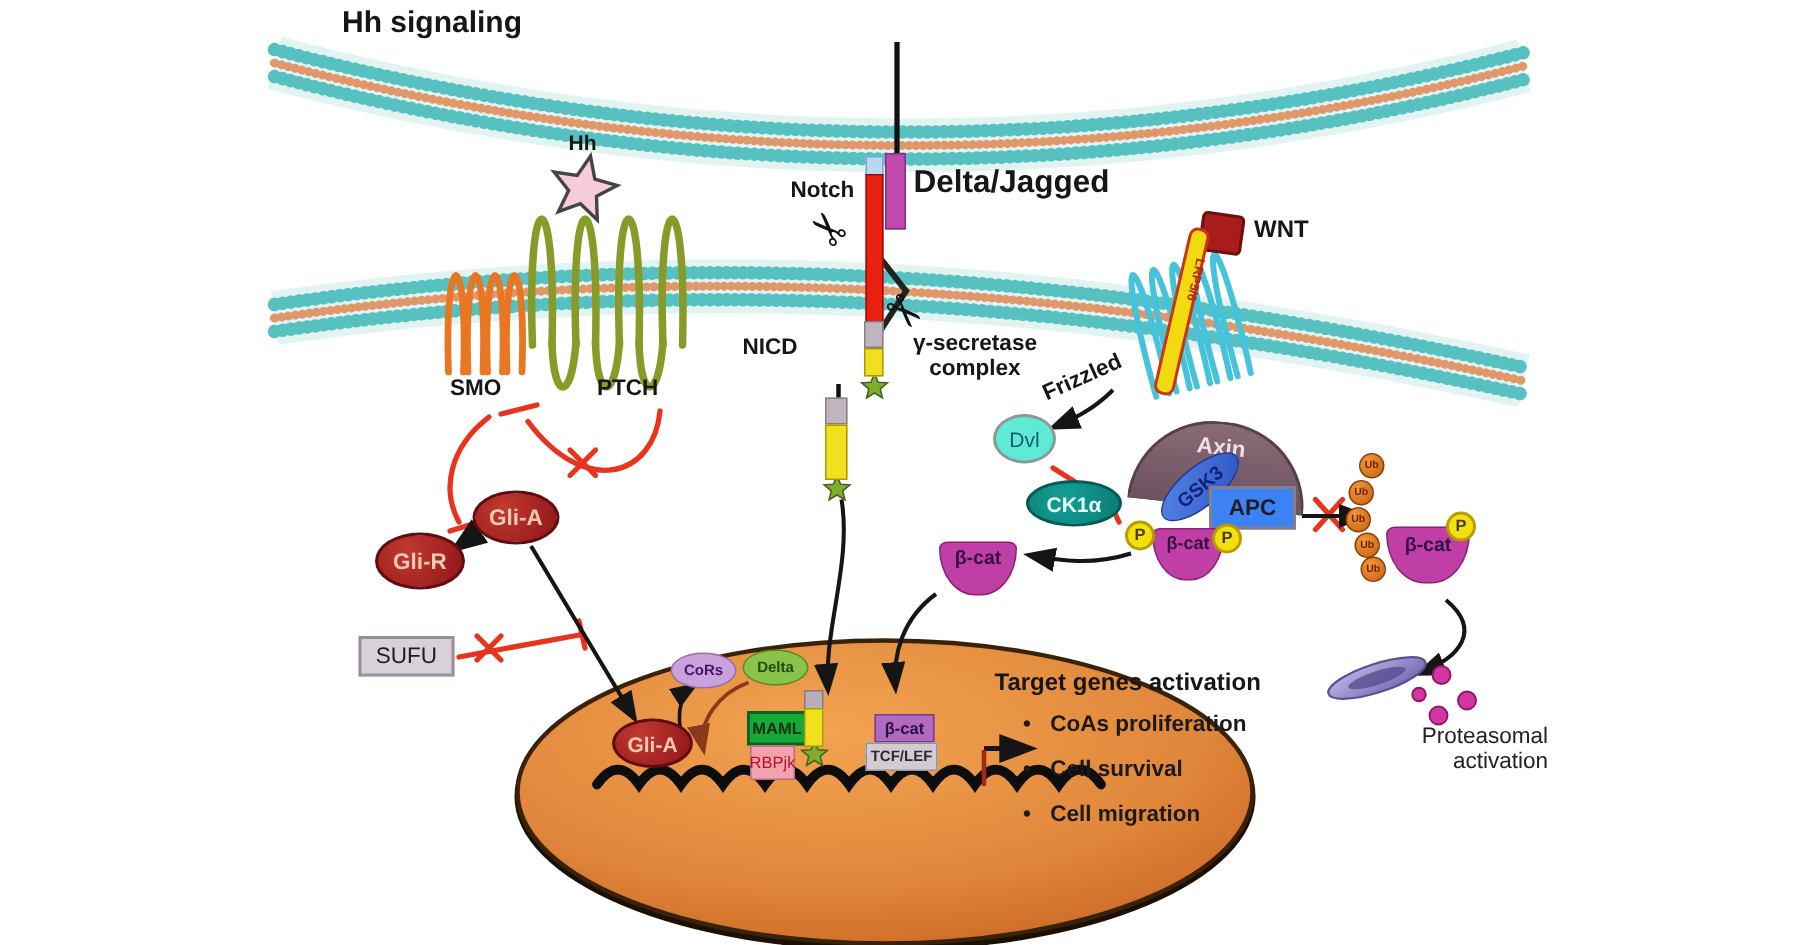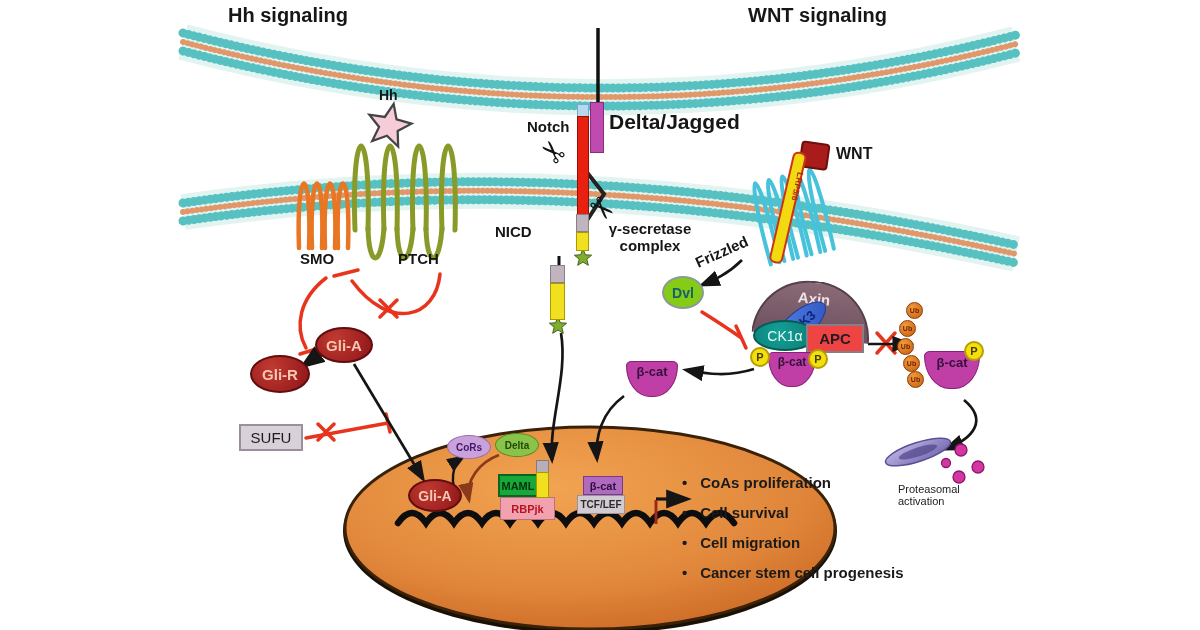--- a/index.html
+++ b/index.html
@@ -144,21 +144,20 @@
     <g fill="#d435a2" stroke="#8a1a68" stroke-width="1.3">
       <circle cx="961" cy="450" r="6"></circle>
           <circle cx="978" cy="467" r="6"></circle>
       <circle cx="959" cy="477" r="6"></circle>
           <circle cx="946" cy="463" r="4.5"></circle>
     </g>
   </g>
 </svg>
 
 <div class="lbl" style="left:228px;top:4px;font-size:20px">Hh signaling</div>
-<div class="lbl" style="left:748px;top:4px;font-size:20px">WNT signaling</div>
 
 <div class="lbl" style="left:379px;top:88px;font-size:14px">Hh</div>
 <div class="lbl" style="left:300px;top:251px;font-size:15px">SMO</div>
 <div class="lbl" style="left:398px;top:251px;font-size:15px">PTCH</div>
 <div class="oval glioval" style="left:315px;top:327px;width:58px;height:36px;font-size:15px">Gli-A</div>
 <div class="oval glioval" style="left:250px;top:355px;width:60px;height:38px;font-size:15px">Gli-R</div>
 <div class="box" style="left:239px;top:424px;width:64px;height:27px;background:#d9d1d9;border:2px solid #9a8f9a;font-weight:normal;font-size:15px;color:#1d1d1d">SUFU</div>
 
 <div class="box" style="left:577px;top:104px;width:12px;height:13px;background:#b8d8f0;border:1px solid #7aa8c8"></div>
 <div class="box" style="left:577px;top:116px;width:12px;height:100px;background:#e82010;border:1px solid #9a0d05"></div>
@@ -173,64 +172,61 @@
 <div class="lbl" style="left:594px;top:221px;font-size:15px;width:112px;text-align:center;white-space:normal">
   <span>γ-secretase</span><br>
   <span>complex</span>
 </div>
 <div class="box" style="left:550px;top:265px;width:15px;height:18px;background:#c0b4be;border:1px solid #8a7e88"></div>
 <div class="box" style="left:550px;top:283px;width:15px;height:37px;background:#f0e020;border:1px solid #a89a00"></div>
 
 <div class="lbl" style="left:836px;top:145px;font-size:16px">WNT</div>
 <div class="lbl" style="left:694px;top:244px;font-size:15px;transform:rotate(-24deg)">Frizzled</div>
 <div class="lbl" style="left:792px;top:172px;font-size:8.5px;color:#b02818;writing-mode:vertical-rl;transform:rotate(13deg)">LRP5/6</div>
-<div class="oval" style="left:662px;top:276px;width:42px;height:33px;background:#84cc16;border:2px solid #8a9a96;color:#16606e;font-weight:bold;font-size:14px">Dvl</div>
+<div class="oval" style="left:662px;top:276px;width:42px;height:33px;background:#5eead4;border:2px solid #8a9a96;color:#16606e;font-weight:normal;font-size:14px">Dvl</div>
 <div class="dome" style="left:754px;top:281px;width:118px;height:57px;transform:rotate(6deg)">Axin</div>
 <div class="oval" style="left:768px;top:311px;width:64px;height:27px;background:linear-gradient(135deg,#5585e8,#2f55c0);border:1.5px solid #1d3a9a;color:#10247a;font-weight:bold;font-size:13px;transform:rotate(-40deg)">GSK3</div>
-<div class="oval" style="left:753px;top:320px;width:64px;height:31px;background:radial-gradient(circle at 40% 35%,#12a096,#0b7a72);border:2px solid #075a54;color:#eafaf6;font-weight:normal;font-size:14px">CK1α</div>
-<div class="box" style="left:806px;top:324px;width:58px;height:29px;background:#ef4444;border:2px solid #8a7e86;color:#241c20;font-weight:bold;font-size:15px">APC</div>
+<div class="oval" style="left:684px;top:320px;width:64px;height:31px;background:radial-gradient(circle at 40% 35%,#12a096,#0b7a72);border:2px solid #075a54;color:#eafaf6;font-weight:bold;font-size:14px">CK1α</div>
+<div class="box" style="left:806px;top:324px;width:58px;height:29px;background:#3b82f6;border:2px solid #8a7e86;color:#241c20;font-weight:bold;font-size:15px">APC</div>
 <div class="bowl" style="left:768px;top:352px;width:48px;height:35px;background:#c03fa6;border:1.5px solid #8a1f78;color:#33103d;font-weight:bold;font-size:12px;padding-top:2px">β-cat</div>
 <div class="pcirc" style="left:750px;top:347px">P</div>
 <div class="pcirc" style="left:808px;top:349px">P</div>
 
 <div class="bowl" style="left:626px;top:361px;width:52px;height:36px;background:#c03fa6;border:1.5px solid #8a1f78;color:#33103d;font-weight:bold;font-size:13px;padding-top:2px">β-cat</div>
 
 <div class="ub" style="left:906px;top:302px">Ub</div>
 <div class="ub" style="left:899px;top:320px">Ub</div>
 <div class="ub" style="left:897px;top:338px">Ub</div>
 <div class="ub" style="left:903px;top:355px">Ub</div>
 <div class="ub" style="left:907px;top:371px">Ub</div>
 <div class="bowl" style="left:924px;top:351px;width:56px;height:38px;background:#c03fa6;border:1.5px solid #8a1f78;color:#33103d;font-weight:bold;font-size:13px;padding-top:3px">β-cat</div>
 <div class="pcirc" style="left:964px;top:341px">P</div>
 
 <div class="oval glioval" style="left:408px;top:479px;width:54px;height:33px;font-size:14px">Gli-A</div>
 <div class="oval" style="left:447px;top:435px;width:44px;height:24px;background:#c9a2dc;border:1.5px solid #9a6ab4;color:#46156a;font-weight:bold;font-size:10px">CoRs</div>
 <div class="oval" style="left:495px;top:433px;width:44px;height:24px;background:#8ac34a;border:1.5px solid #5a8a22;color:#1f4a08;font-weight:bold;font-size:10px">Delta</div>
 <div class="box" style="left:498px;top:474px;width:40px;height:23px;background:#17a83a;border:2px solid #0b6420;color:#06320e;font-weight:bold;font-size:11px">MAML</div>
-<div class="box" style="left:500px;top:497px;width:55px;height:23px;background:#f2a2ae;border:1.5px solid #b8707c;color:#b51326;font-weight:bold;font-size:11px">RBPjk</div>
+<div class="box" style="left:500px;top:497px;width:30px;height:23px;background:#f2a2ae;border:1.5px solid #b8707c;color:#b51326;font-weight:normal;font-size:11px">RBPjk</div>
 <div class="box" style="left:536px;top:460px;width:13px;height:13px;background:#b8aeb6;border:1px solid #847a82"></div>
 <div class="box" style="left:536px;top:472px;width:13px;height:26px;background:#f0e020;border:1px solid #a89a00"></div>
 <div class="box" style="left:583px;top:476px;width:40px;height:19px;background:#b06ac0;border:1.5px solid #7a3a8a;color:#2d0f3d;font-weight:bold;font-size:11px">β-cat</div>
 <div class="box" style="left:577px;top:495px;width:48px;height:19px;background:#d2cbd2;border:1.5px solid #9a929a;color:#2a2a2a;font-weight:bold;font-size:10px">TCF/LEF</div>
 
+<div class="lbl" style="left:663px;top:447px;font-size:16px">Target genes activation</div>
 <div class="bullet-row" style="left:682px;top:474px">
   <span class="dot">•</span>
   <span>CoAs proliferation</span>
 </div>
 <div class="bullet-row" style="left:682px;top:504px">
   <span class="dot">•</span>
   <span>Cell survival</span>
 </div>
 <div class="bullet-row" style="left:682px;top:534px">
   <span class="dot">•</span>
   <span>Cell migration</span>
 </div>
-<div class="bullet-row" style="left:682px;top:564px">
-  <span class="dot">•</span>
-  <span>Cancer stem cell progenesis</span>
-</div>
-
-<div class="lbl" style="left:898px;top:483px;width:134px;text-align:left;font-weight:normal;font-size:11px;white-space:normal;color:#222">
+
+<div class="lbl" style="left:898px;top:483px;width:134px;text-align:right;font-weight:normal;font-size:15px;white-space:normal;color:#222">
   <span>Proteasomal</span><br>
   <span>activation</span>
 </div>
 
 </div>
 
 </body></html>

